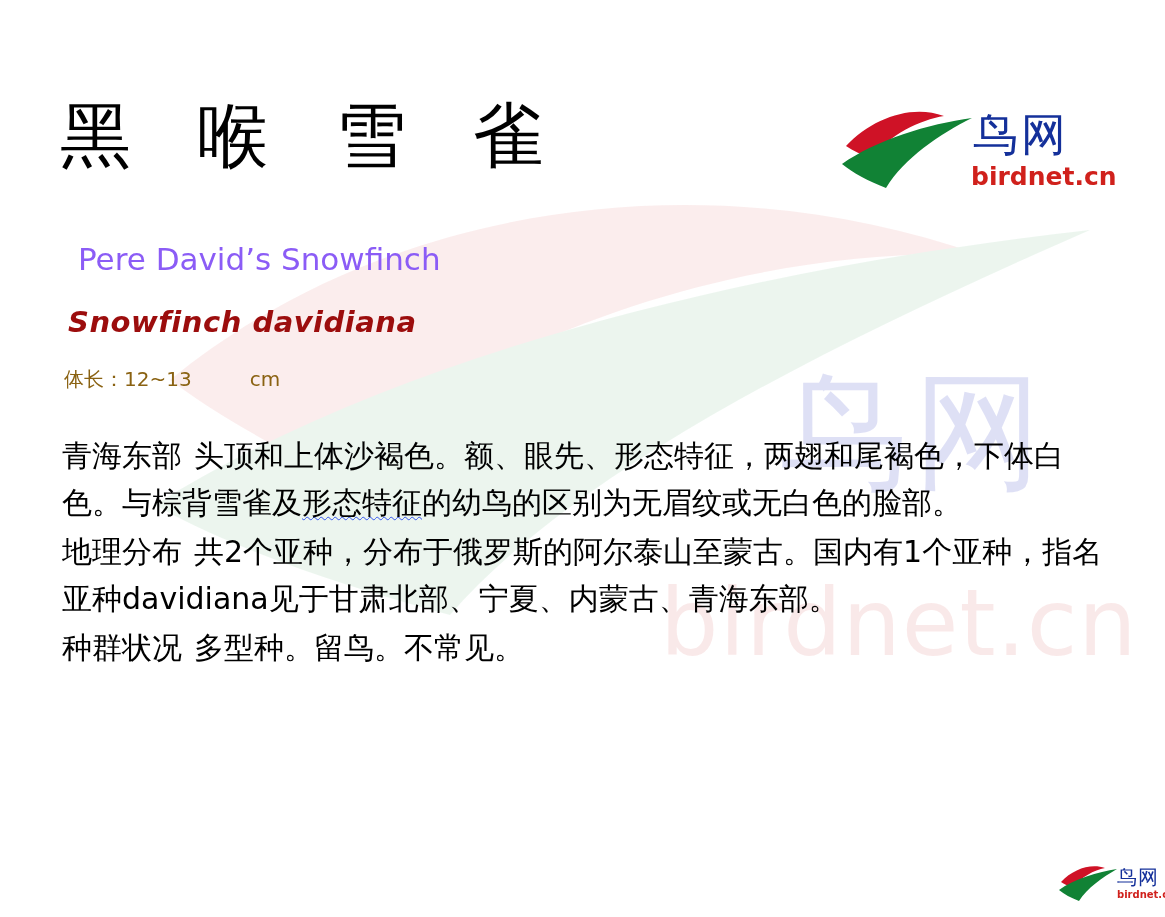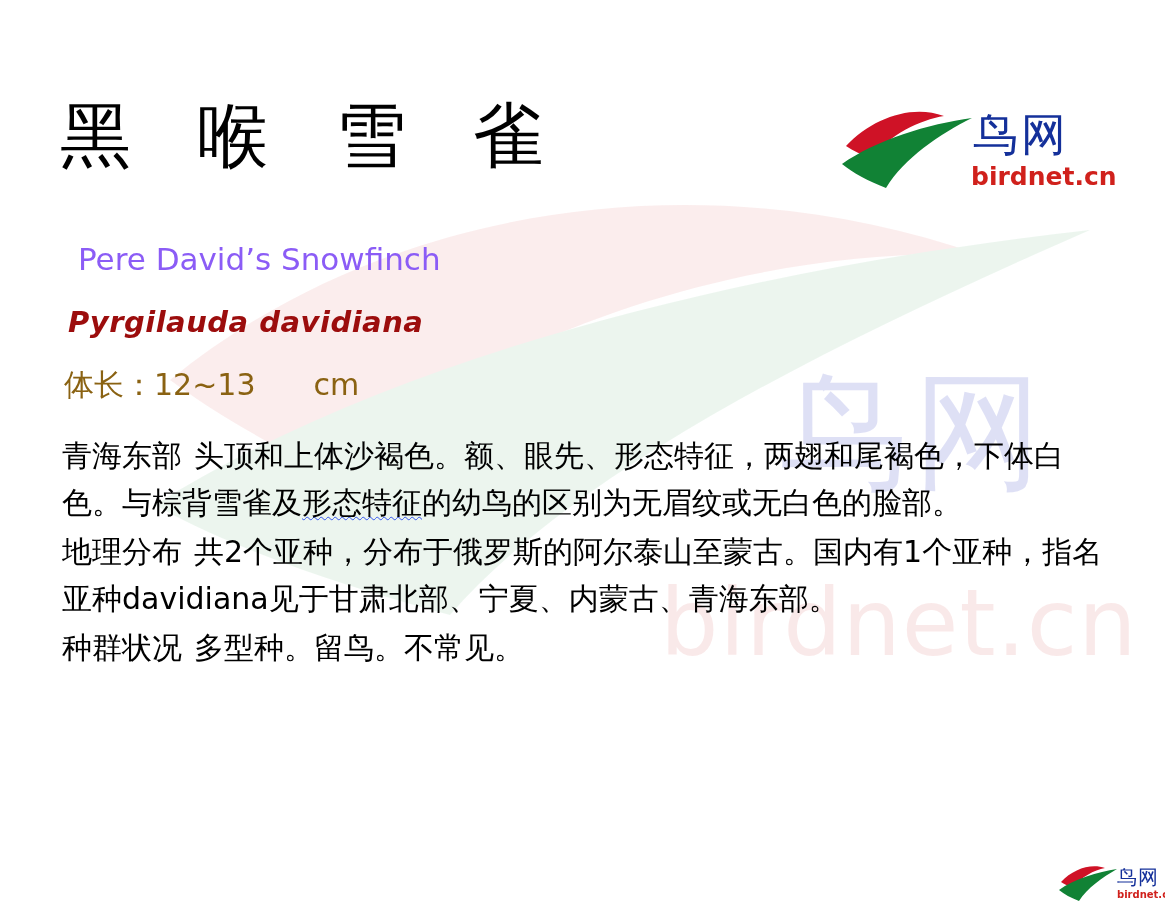--- a/index.html
+++ b/index.html
@@ -94,21 +94,21 @@
     font-weight: 600;
     color: #9c0d0d;
     letter-spacing: 0.5px;
     white-space: nowrap;
   }
 
   .length-line {
     position: absolute;
     left: 64px;
     top: 367px;
-    font-size: 30px;
+    font-size: 20px;
     line-height: 1.2;
     color: #8a6212;
     white-space: nowrap;
   }
   .length-line .len-unit { margin-left: 58px; }
 
   .body-block {
     position: absolute;
     left: 62px;
     top: 432px;
@@ -216,21 +216,21 @@
     <div class="wm-cn">鸟网</div>
     <div class="wm-en">birdnet.cn</div>
   </div>
 
   <div class="content">
 
     <div class="page-title">黑 喉 雪 雀</div>
 
     <div class="common-name">Pere David’s Snowfinch</div>
 
-    <div class="sci-name">Pyrgilauda  davidiana</div>
+    <div class="sci-name">Snowfinch  davidiana</div>
 
     <div class="length-line">
       <span>体长：</span><span>12~13</span><span class="len-unit">cm</span>
     </div>
 
     <div class="body-block" id="body-block">
         <p class="para"><span class="lead">青海东部</span><span>头顶和上体沙褐色。额、眼先、形态特征，两翅和尾褐色，下体白色。与棕背雪雀及</span><span class="squiggle">形态特征</span><span>的幼鸟的区别为无眉纹或无白色的脸部。</span></p>
         <p class="para"><span class="lead">地理分布</span><span>共2个亚种，分布于俄罗斯的阿尔泰山至蒙古。国内有1个亚种，指名亚种davidiana见于甘肃北部、宁夏、内蒙古、青海东部。</span></p>
         <p class="para"><span class="lead">种群状况</span><span>多型种。留鸟。不常见。</span></p>
       </div>

